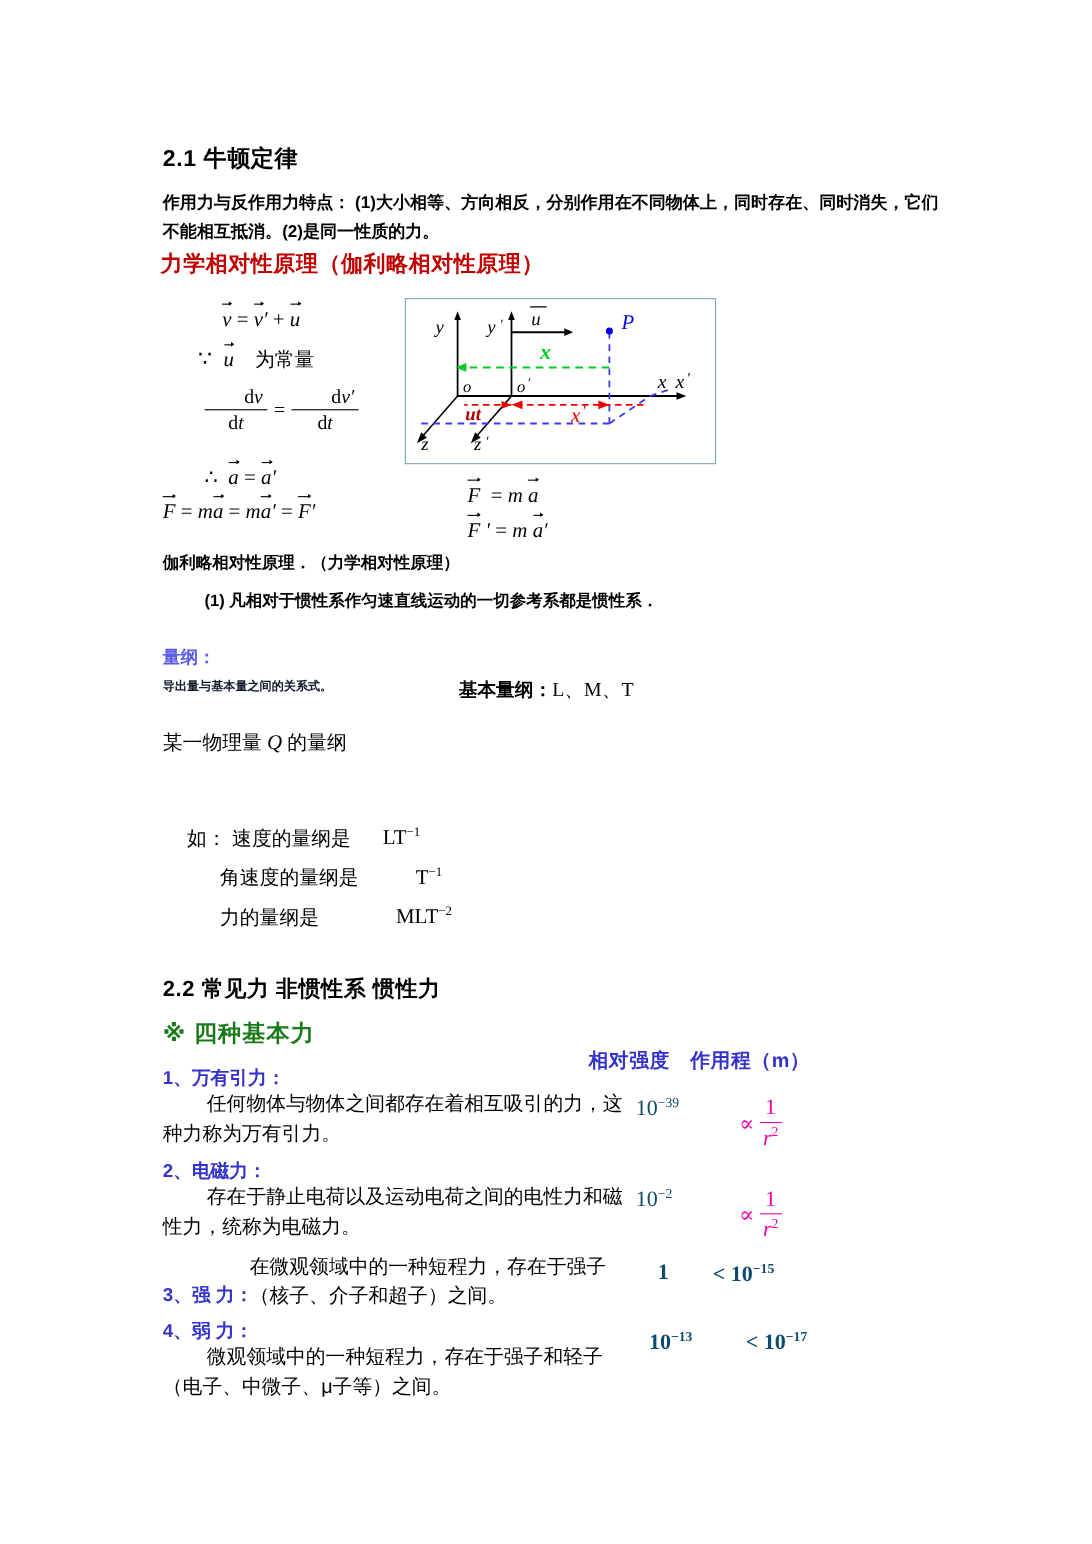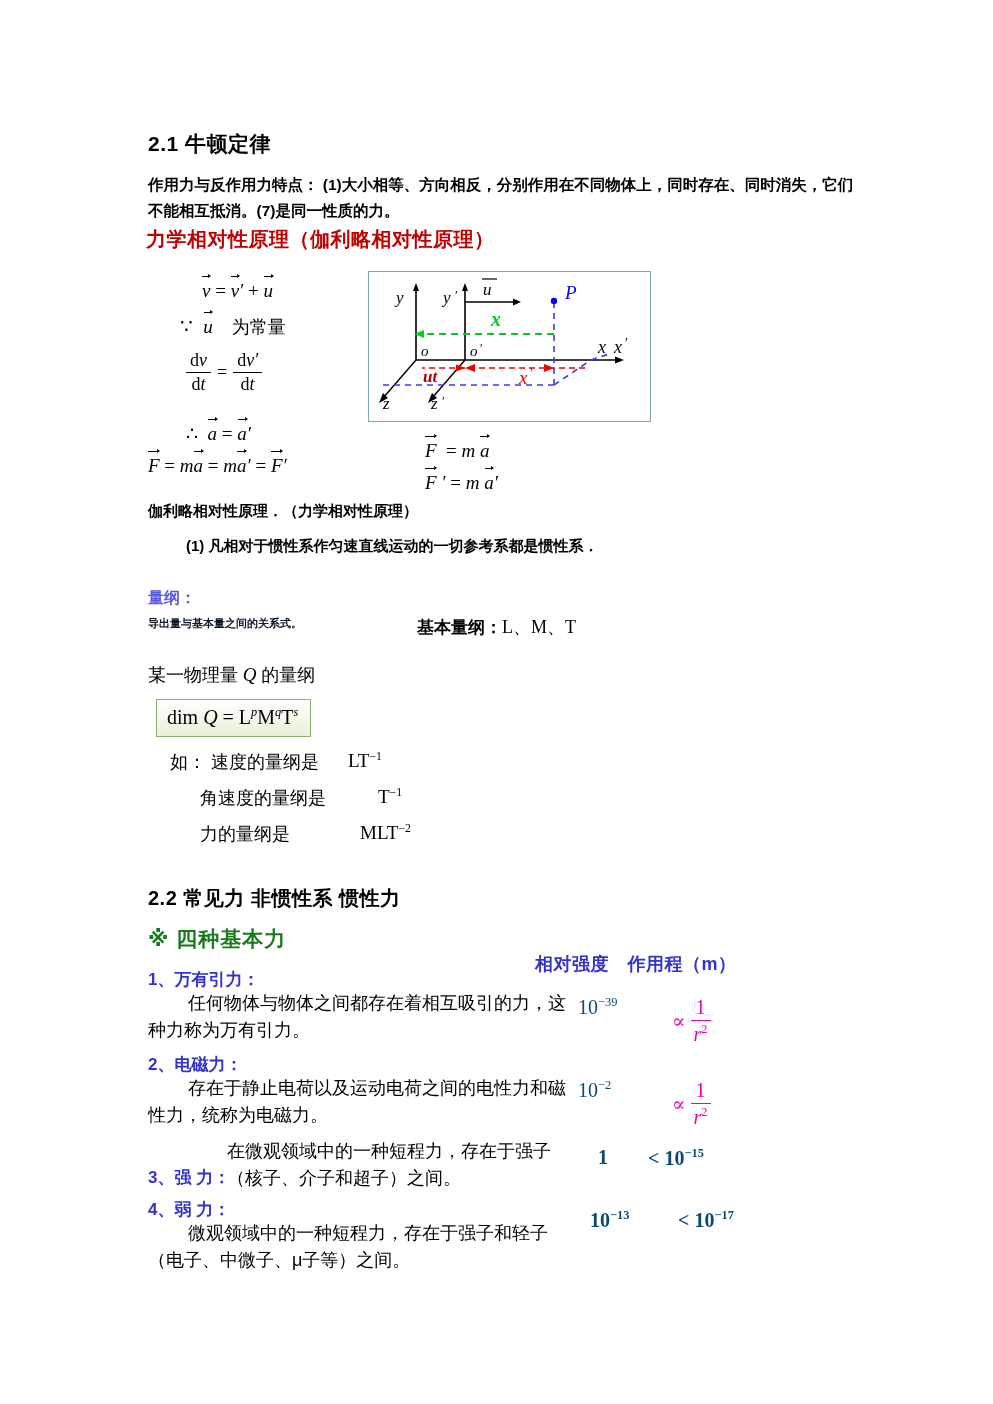--- a/index.html
+++ b/index.html
@@ -74,21 +74,21 @@
   #f2 .why { font-size: 20px; letter-spacing: 1px; }
   #f2 .cn { font-family: "Liberation Sans","DejaVu Sans",sans-serif; font-size: 18px; }
   #frac {
     position: absolute;
     left: 186px; top: 350px;
     font-size: 18px;
     display: flex;
     align-items: center;
   }
   .frac-col { display: inline-block; text-align: center; vertical-align: middle; }
-  .frac-col .num { display: block; padding: 0 4px 1px 4px; }
+  .frac-col .num { display: block; padding: 0 4px 1px 4px; margin-left: 32px; }
   .frac-col .den { display: block; padding: 1px 4px 0 4px; border-top: 1.2px solid #000; }
   #f3 { left: 186px; top: 422px; }
   #f4 { left: 148px; top: 455px; }
 
   
   #diagram-box {
     position: absolute;
     left: 368px; top: 271px;
     width: 281px; height: 149px;
     border: 1.5px solid #7ba7ad;
@@ -239,21 +239,21 @@
   #f4-mag  { left: 590px; top: 1208px; }
   #f4-range{ left: 678px; top: 1208px; }
 </style>
 </head>
 <body>
 
 <div class="page">
 
   <div class="abs sans" id="h-21">2.1 牛顿定律</div>
 
-  <div id="body-21">作用力与反作用力特点： (1)大小相等、方向相反，分别作用在不同物体上，同时存在、同时消失，它们不能相互抵消。(7)是同一性质的力。</div>
+  <div id="body-21">作用力与反作用力特点： (1)大小相等、方向相反，分别作用在不同物体上，同时存在、同时消失，它们不能相互抵消。(2)是同一性质的力。</div>
 
   <div class="abs sans" id="h-rel">力学相对性原理（伽利略相对性原理）</div>
 
   <div class="abs fml" id="f1">
     <span class="vec i"><span class="bar arrow"></span>v</span> =
     <span class="vec i"><span class="bar arrow"></span>v</span><span class="i">′</span> +
     <span class="vec i"><span class="bar arrow"></span>u</span>
   </div>
 
   <div class="abs fml" id="f2">
@@ -368,23 +368,20 @@
   <div class="abs" id="dim-basic">
     <span>基本量纲：</span><span class="ltr">L、M、T</span>
   </div>
 
   <div class="abs" id="some-q">
     <span class="cn">某一物理量</span>
     <span class="i">Q</span>
     <span class="cn">的量纲</span>
   </div>
 
-  <div id="dim-box">
-    dim <span class="i">Q</span> = L<sup class="sm i">p</sup>M<sup class="sm i">q</sup>T<sup class="sm i">s</sup>
-  </div>
 
   <div class="ex-row" id="ex-0">
     <span class="cn">如： 速度的量纲是</span>
   </div>
   <div class="ex-val" id="exv-0">
     <span>LT</span><sup class="sm">−1</sup>
   </div>
 
   <div class="ex-row" id="ex-1">
     <span class="cn">角速度的量纲是</span>

